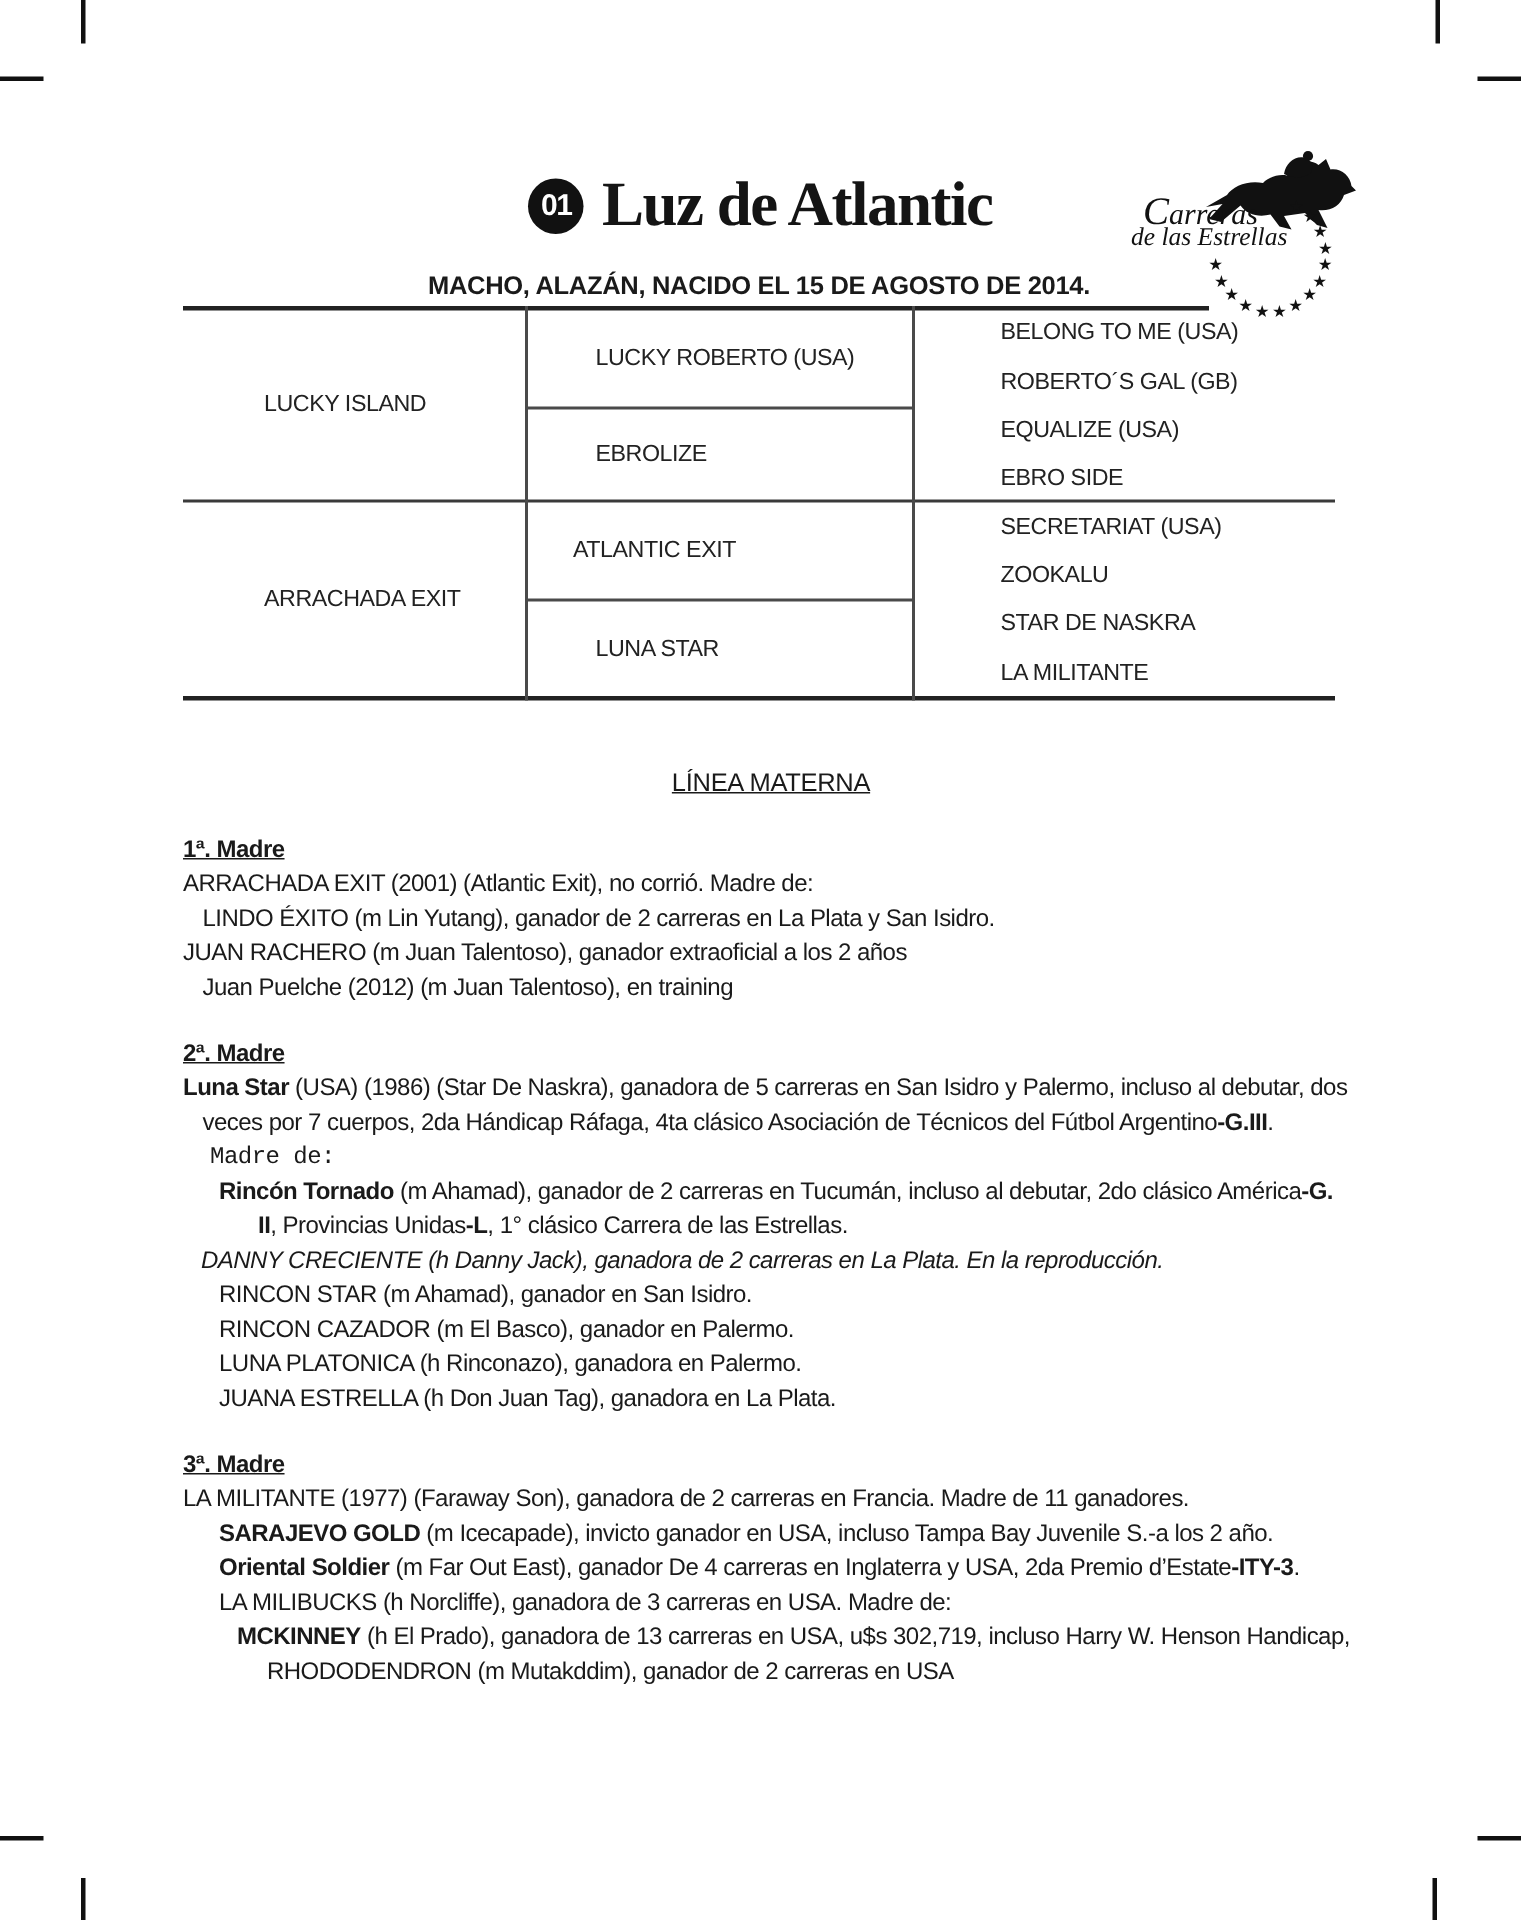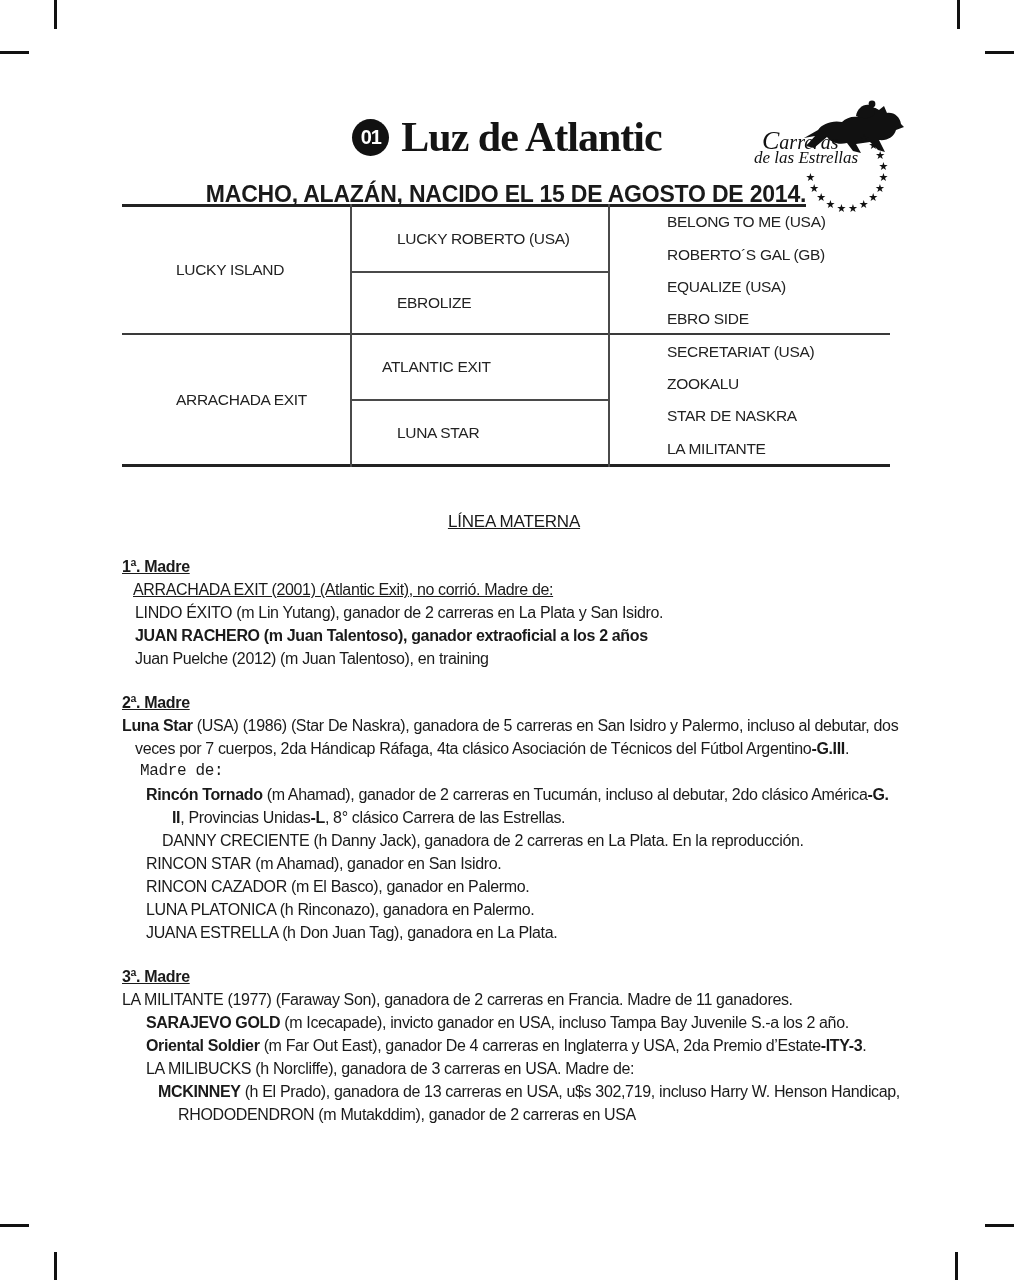--- a/index.html
+++ b/index.html
@@ -15,21 +15,21 @@
   .badge {
     display:inline-block; vertical-align:middle; width:37px; height:37px; border-radius:50%;
     background:#111; color:#fff; font-weight:bold; font-size:20px; line-height:37px;
     text-align:center; margin-right:12px; font-family:"Liberation Sans", sans-serif; letter-spacing:-1px;
   }
   .title {
     display:inline-block; vertical-align:middle;
     font-family:"Liberation Serif", serif; font-weight:bold; font-size:42px; letter-spacing:-1px; color:#141414;
   }
   .subtitle-row { position:absolute; top:181px; left:122px; width:768px; text-align:center; }
-  .subtitle { font-weight:bold; font-size:23px; letter-spacing:-0.2px; color:#1a1a1a; }
+  .subtitle { font-weight:bold; font-size:17px; letter-spacing:-0.2px; color:#1a1a1a; }
   
   .logo { position:absolute; left:752px; top:100px; width:160px; height:122px; }
   .logo svg { position:absolute; right:8px; top:0; }
   .logo-l1 { position:absolute; left:10px; top:26px; font-family:"Liberation Serif", serif; font-style:italic; font-size:20px; color:#111; }
   .logo-l1::first-letter { font-size:26px; }
   .logo-l2 { position:absolute; left:2px; top:48px; font-family:"Liberation Serif", serif; font-style:italic; font-size:17px; color:#111; }
   .logo-star { position:absolute; font-size:11px; color:#111; line-height:1; }
   
   .ped { position:absolute; left:122px; top:204px; width:768px; height:263px;
          font-size:15.5px; letter-spacing:-0.3px; color:#222; }
@@ -110,33 +110,33 @@
       <div>STAR DE NASKRA</div>
       <div>LA MILITANTE</div>
     </div>
   </div>
 
   <div class="body">
     <div class="materna-heading">LÍNEA MATERNA</div>
     <div id="maternal-sections">
         <div class="section">
           <div class="section-title">1ª. Madre</div>
-          <div class="tline" style="margin-left: 11px; text-decoration: underline;"><span>ARRACHADA EXIT (2001) (Atlantic Exit), no corrió. Madre de:</span></div>
+          <div class="tline" style="margin-left: 0px;"><span>ARRACHADA EXIT (2001) (Atlantic Exit), no corrió. Madre de:</span></div>
           <div class="tline" style="margin-left: 13px;"><span>LINDO ÉXITO (m Lin Yutang), ganador de 2 carreras en La Plata y San Isidro.</span></div>
-          <div class="tline" style="margin-left: 13px; font-weight: bold;"><span>JUAN RACHERO (m Juan Talentoso), ganador extraoficial a los 2 años</span></div>
+          <div class="tline" style=""><span>JUAN RACHERO (m Juan Talentoso), ganador extraoficial a los 2 años</span></div>
           <div class="tline" style="margin-left: 13px;"><span>Juan Puelche (2012) (m Juan Talentoso), en training</span></div>
         </div>
         <div class="section">
           <div class="section-title">2ª. Madre</div>
           <div class="tline" style="margin-left: 0px;"><b>Luna Star</b><span> (USA) (1986) (Star De Naskra), ganadora de 5 carreras en San Isidro y Palermo, incluso al debutar, dos</span></div>
           <div class="tline" style="margin-left: 13px;"><span>veces por 7 cuerpos, 2da Hándicap Ráfaga, 4ta clásico Asociación de Técnicos del Fútbol Argentino</span><b>-G.III</b><span>.</span></div>
           <div class="tline" style="margin-left: 18px; font-family: Liberation Mono, monospace;"><span>Madre de:</span></div>
           <div class="tline" style="margin-left: 24px;"><b>Rincón Tornado</b><span> (m Ahamad), ganador de 2 carreras en Tucumán, incluso al debutar, 2do clásico América</span><b>-G.</b></div>
-          <div class="tline" style="margin-left: 50px;"><b>II</b><span>, Provincias Unidas</span><b>-L</b><span>, 8° clásico Carrera de las Estrellas.</span></div>
-          <div class="tline" style="margin-left: 40px;"><span>DANNY CRECIENTE (h Danny Jack), ganadora de 2 carreras en La Plata. En la reproducción.</span></div>
+          <div class="tline" style="margin-left: 50px;"><b>II</b><span>, Provincias Unidas</span><b>-L</b><span>, 1° clásico Carrera de las Estrellas.</span></div>
+          <div class="tline" style="margin-left: 12px; font-style: italic;"><span>DANNY CRECIENTE (h Danny Jack), ganadora de 2 carreras en La Plata. En la reproducción.</span></div>
           <div class="tline" style="margin-left: 24px;"><span>RINCON STAR (m Ahamad), ganador en San Isidro.</span></div>
           <div class="tline" style="margin-left: 24px;"><span>RINCON CAZADOR (m El Basco), ganador en Palermo.</span></div>
           <div class="tline" style="margin-left: 24px;"><span>LUNA PLATONICA (h Rinconazo), ganadora en Palermo.</span></div>
           <div class="tline" style="margin-left: 24px;"><span>JUANA ESTRELLA (h Don Juan Tag), ganadora en La Plata.</span></div>
         </div>
         <div class="section">
           <div class="section-title">3ª. Madre</div>
           <div class="tline" style="margin-left: 0px;"><span>LA MILITANTE (1977) (Faraway Son), ganadora de 2 carreras en Francia. Madre de 11 ganadores.</span></div>
           <div class="tline" style="margin-left: 24px;"><b>SARAJEVO GOLD</b><span> (m Icecapade), invicto ganador en USA, incluso Tampa Bay Juvenile S.-a los 2 año.</span></div>
           <div class="tline" style="margin-left: 24px;"><b>Oriental Soldier</b><span> (m Far Out East), ganador De 4 carreras en Inglaterra y USA, 2da Premio d’Estate</span><b>-ITY-3</b><span>.</span></div>

